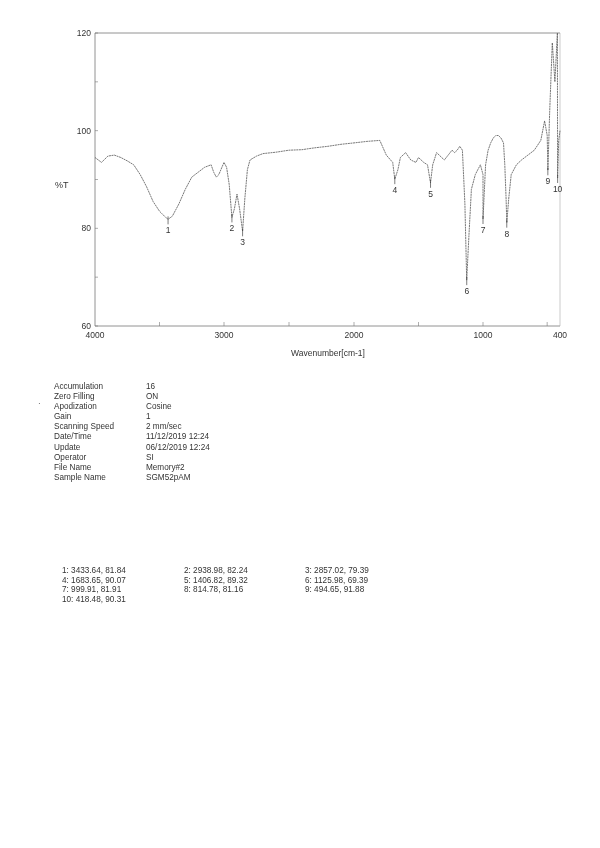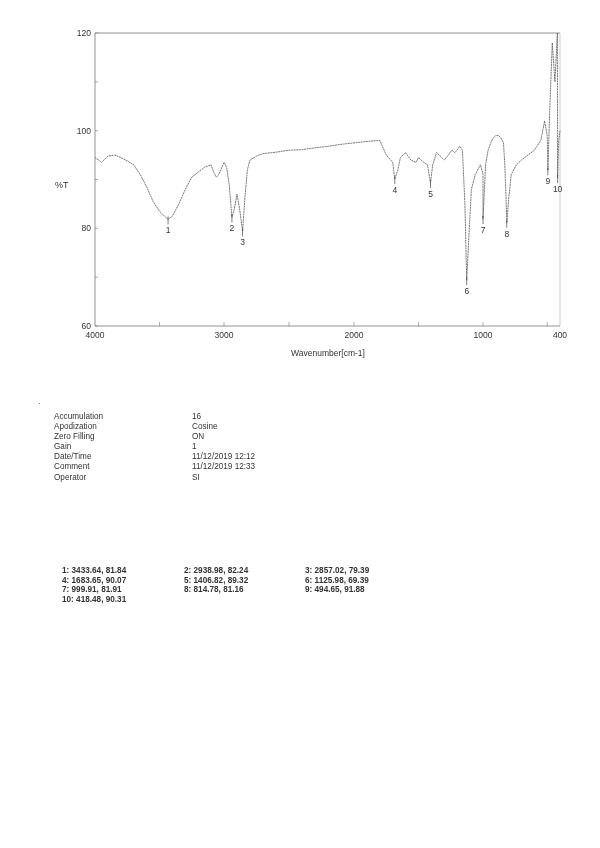--- a/index.html
+++ b/index.html
@@ -1,26 +1,26 @@
 <!DOCTYPE html>
 <html><head>
 <meta charset="utf-8">
 <style>
   html, body { margin:0; padding:0; background:#ffffff; }
   body { width:600px; height:848px; position:relative; overflow:hidden;
          font-family:"Liberation Sans", sans-serif; color:#222; }
   .plot-wrap { position:absolute; left:0; top:0; width:600px; height:370px; }
   svg text { font-family:"Liberation Sans", sans-serif; fill:#333; }
-  .meta { position:absolute; left:54px; top:412px; font-size:8.2px; line-height:10.1px; color:#333; }
+  .meta { position:absolute; left:54px; top:382px; font-size:8.2px; line-height:10.1px; color:#333; }
   .meta-row { display:flex; }
   .meta-key { width:92px; }
-  .meta-val { width:160px;margin-left:46px; }
+  .meta-val { width:160px; }
   .dot { position:absolute; left:38px; top:399px; font-size:8px; color:#555; }
   .peaks { position:absolute; left:62px; top:566px; font-size:8.2px; line-height:9.6px; color:#333;
-           display:grid; grid-template-columns:122px 121px 120px;font-weight:bold; }
+           display:grid; grid-template-columns:122px 121px 120px; }
 </style>
 </head>
 <body>
 
 <div class="plot-wrap">
   <svg id="plot" width="600" height="370">
     <g id="axes">
         <line x1="95" y1="33" x2="560" y2="33" stroke="#777" stroke-width="0.8"></line>
         <line x1="95" y1="33" x2="95" y2="326" stroke="#777" stroke-width="0.8"></line>
         <line x1="95" y1="326" x2="560" y2="326" stroke="#777" stroke-width="0.8"></line>
@@ -78,42 +78,54 @@
 </div>
 
 <div class="dot">·</div>
 
 <div class="meta" id="meta">
   <div class="meta-row">
       <span class="meta-key">Accumulation</span>
       <span class="meta-val">16</span>
     </div>
   <div class="meta-row">
+      <span class="meta-key">Zero Filling</span>
+      <span class="meta-val">ON</span>
+    </div>
+  <div class="meta-row">
       <span class="meta-key">Apodization</span>
       <span class="meta-val">Cosine</span>
-    </div>
-  <div class="meta-row">
-      <span class="meta-key">Zero Filling</span>
-      <span class="meta-val">ON</span>
     </div>
   <div class="meta-row">
       <span class="meta-key">Gain</span>
       <span class="meta-val">1</span>
     </div>
   <div class="meta-row">
-      <span class="meta-key">Date/Time</span>
-      <span class="meta-val">11/12/2019 12:12</span>
+      <span class="meta-key">Scanning Speed</span>
+      <span class="meta-val">2 mm/sec</span>
     </div>
   <div class="meta-row">
-      <span class="meta-key">Comment</span>
-      <span class="meta-val">11/12/2019 12:33</span>
+      <span class="meta-key">Date/Time</span>
+      <span class="meta-val">11/12/2019 12:24</span>
+    </div>
+  <div class="meta-row">
+      <span class="meta-key">Update</span>
+      <span class="meta-val">06/12/2019 12:24</span>
     </div>
   <div class="meta-row">
       <span class="meta-key">Operator</span>
       <span class="meta-val">SI</span>
+    </div>
+  <div class="meta-row">
+      <span class="meta-key">File Name</span>
+      <span class="meta-val">Memory#2</span>
+    </div>
+  <div class="meta-row">
+      <span class="meta-key">Sample Name</span>
+      <span class="meta-val">SGM52pAM</span>
     </div>
 </div>
 
 <div class="peaks">
   <span>1: 3433.64, 81.84</span>
   <span>2: 2938.98, 82.24</span>
   <span>3: 2857.02, 79.39</span>
   <span>4: 1683.65, 90.07</span>
   <span>5: 1406.82, 89.32</span>
   <span>6: 1125.98, 69.39</span>

